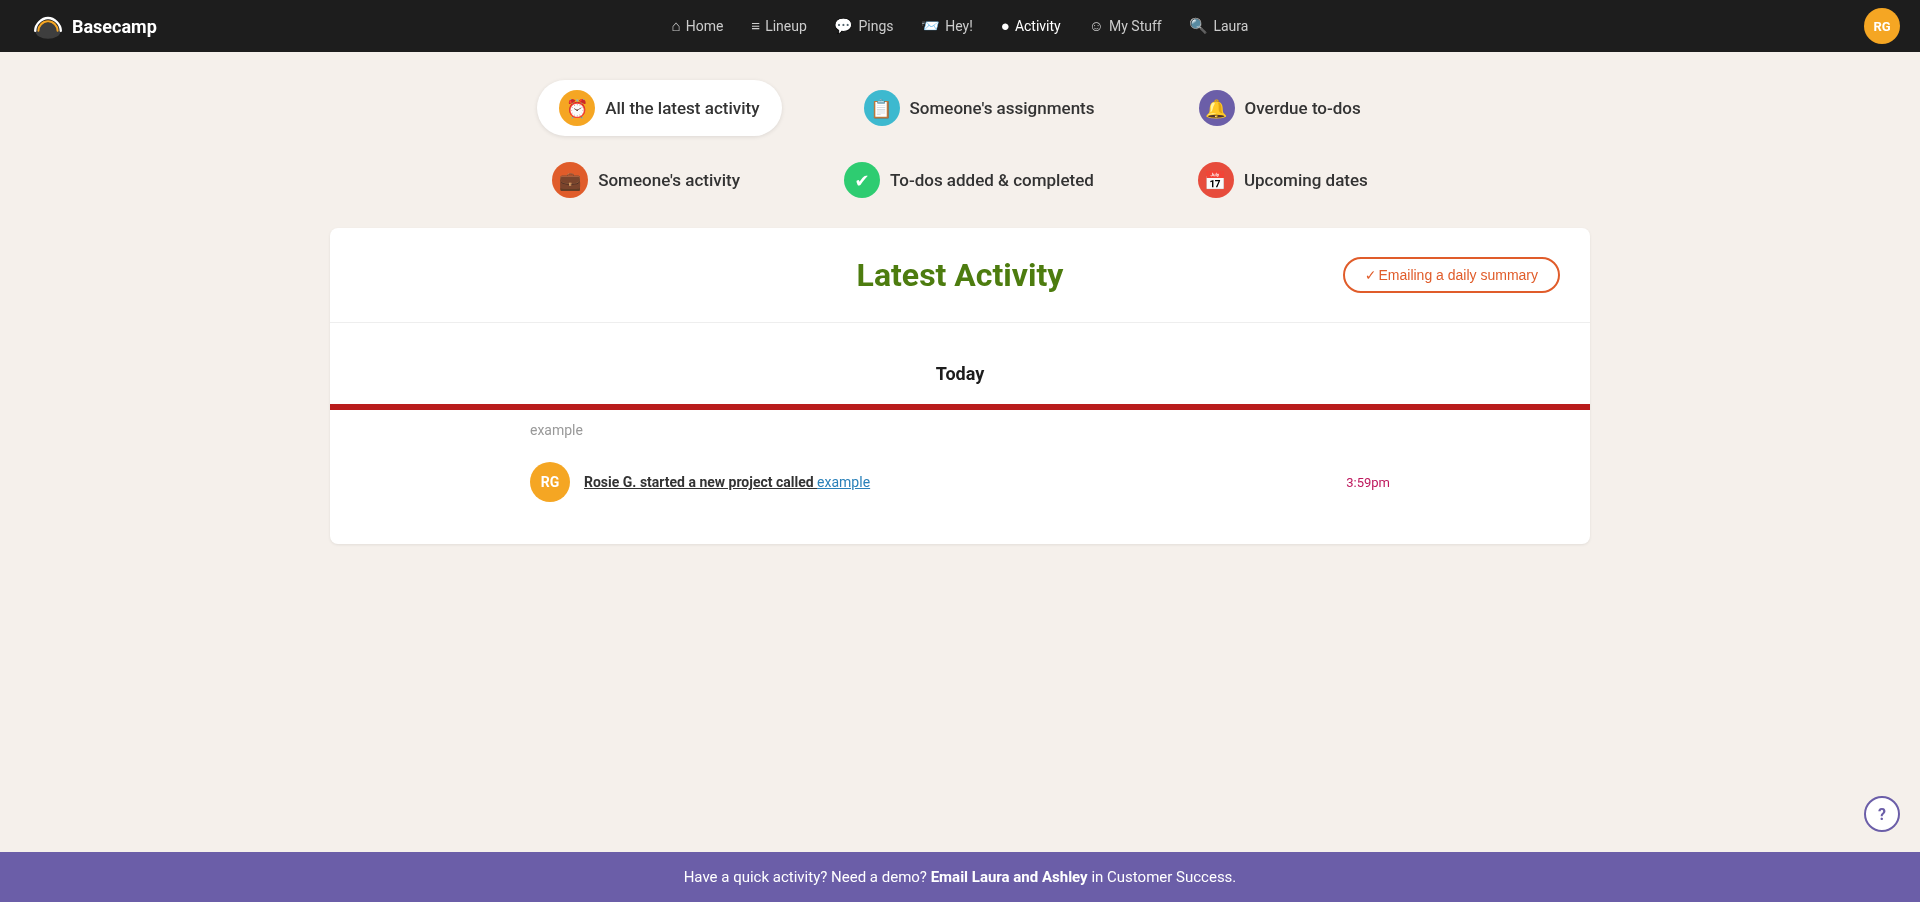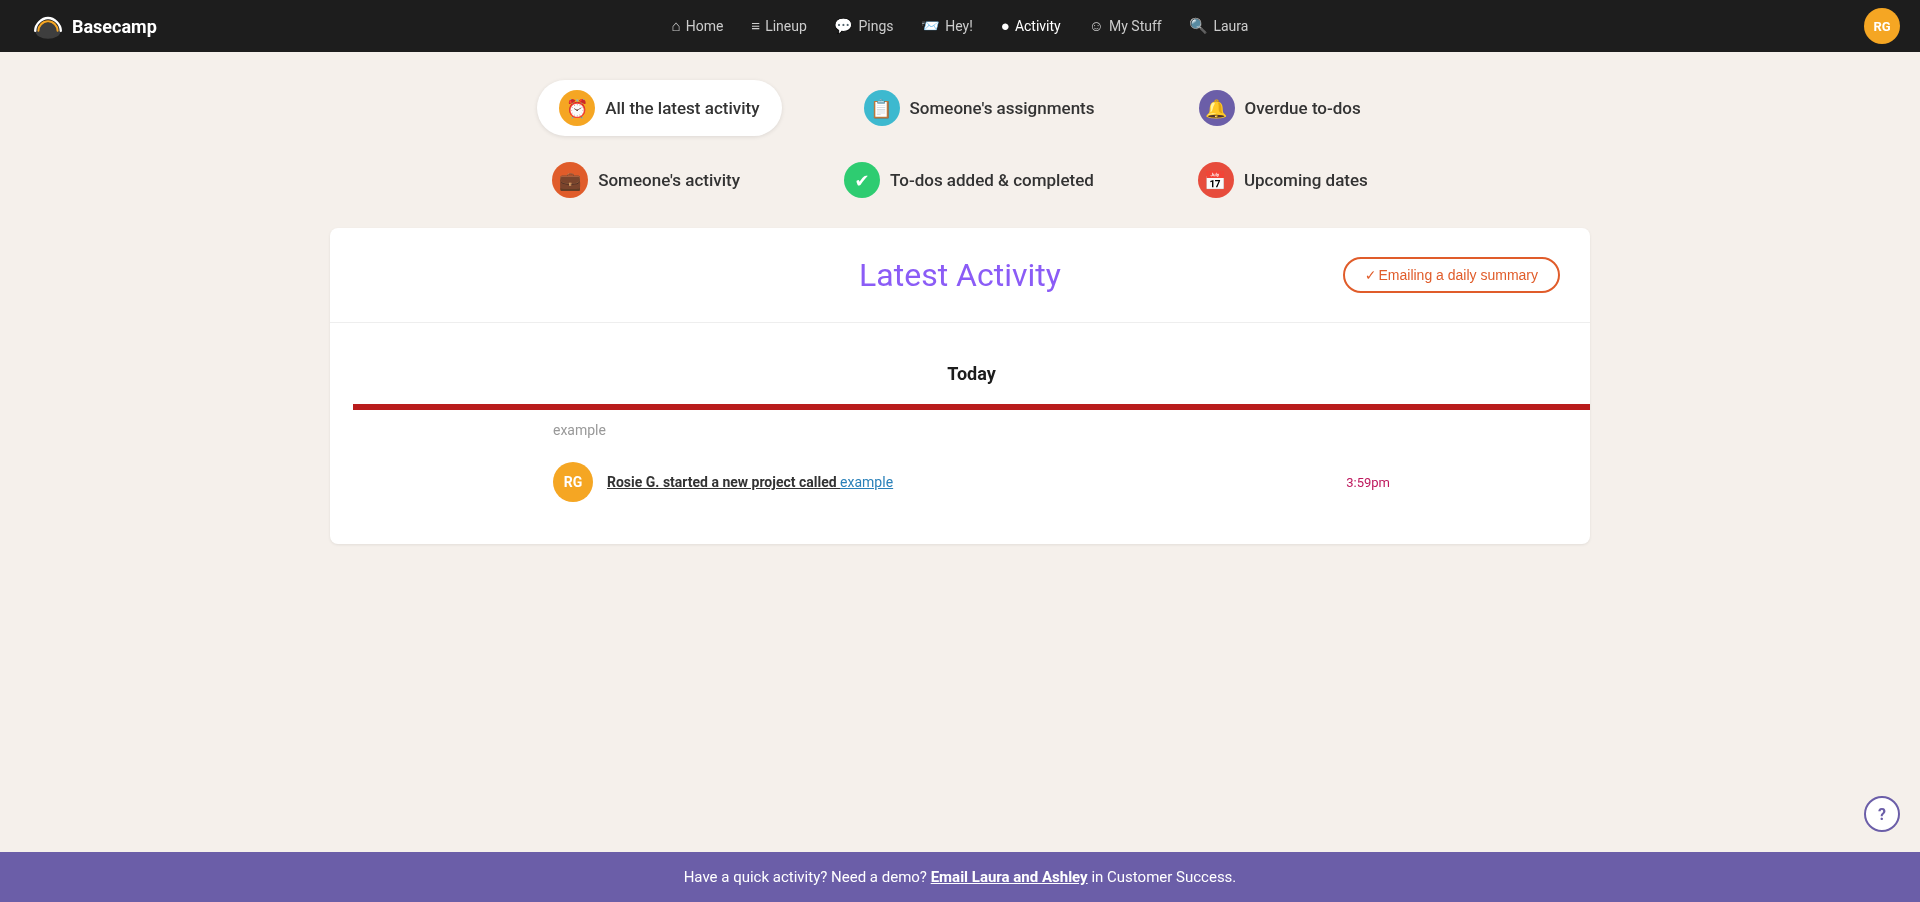--- a/index.html
+++ b/index.html
@@ -131,22 +131,22 @@
     .activity-card-header {
       display: flex;
       align-items: center;
       justify-content: center;
       padding: 28px 40px;
       position: relative;
       border-bottom: 1px solid #eee;
     }
     .activity-card-title {
       font-size: 32px;
-      font-weight: 400;
-      color: #8b5cf6;
+      font-weight: 700;
+      color: #4d7c0f;
       text-align: center;
     }
     .email-summary-btn {
       position: absolute;
       right: 30px;
       top: 50%;
       transform: translateY(-50%);
       border: 2px solid #e05c2a;
       border-radius: 40px;
       padding: 8px 20px;
@@ -155,21 +155,20 @@
       font-weight: 500;
       cursor: pointer;
       background: #fff;
       display: flex;
       align-items: center;
       gap: 6px;
     }
 
     .activity-body {
       padding: 30px 0;
-      margin-left: 23px;
     }
     .day-header {
       text-align: center;
       font-size: 18px;
       font-weight: 700;
       color: #1d1d1d;
       padding: 10px 0 20px;
     }
 
     .project-section {
@@ -226,21 +225,20 @@
       padding: 16px 20px;
       font-size: 15px;
       position: fixed;
       bottom: 0;
       left: 0;
       right: 0;
     }
     .footer-link {
       color: #fff;
       font-weight: 700;
-      text-decoration: underline;
       cursor: pointer;
     }
 
     
     .help-btn {
       position: fixed;
       right: 20px;
       bottom: 70px;
       width: 36px;
       height: 36px;

